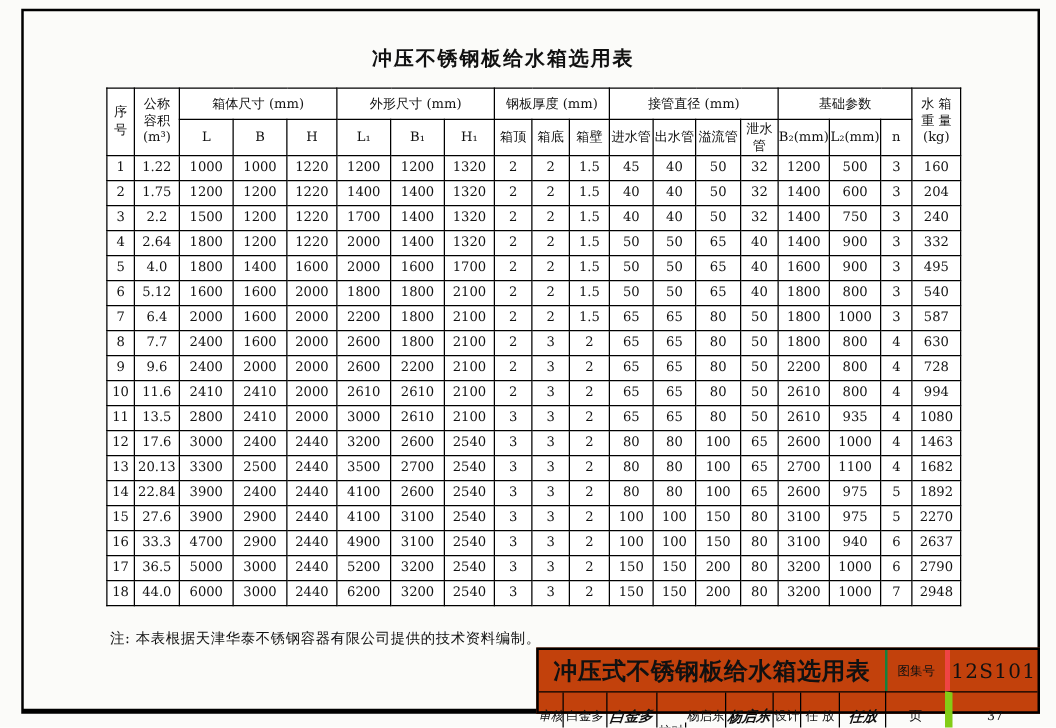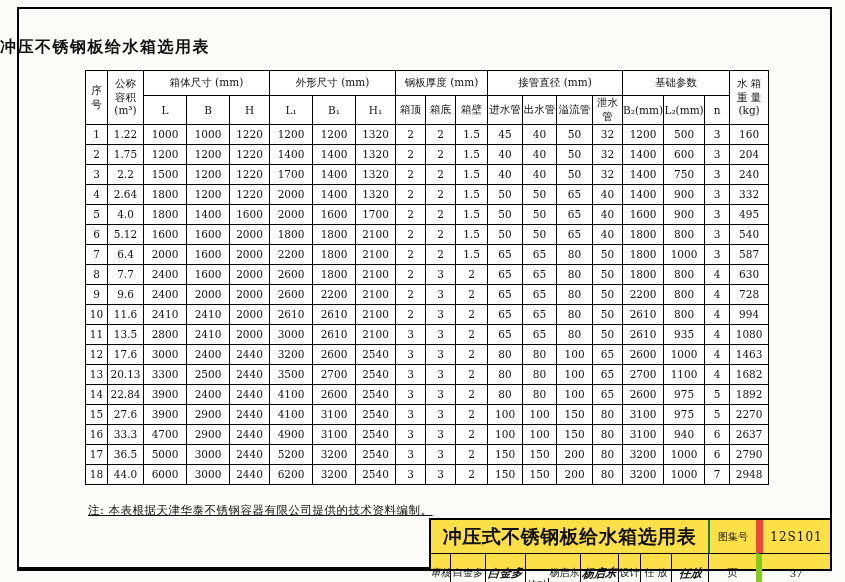--- a/index.html
+++ b/index.html
@@ -11,54 +11,54 @@
     color:#111;
     overflow:hidden;
   }
   .frame{
     position:absolute;left:17px;top:7px;width:815px;height:564px;
     border:2px solid #000;border-bottom-width:4px;box-sizing:border-box;
     background:transparent;
   }
   .doc-title{
     position:absolute;top:37px;left:0;width:805px;
-    font-size:16px;font-weight:bold;
+    text-align:center;font-size:16px;font-weight:bold;
     font-family:Liberation Sans, sans-serif;
     letter-spacing:1.5px;
   }
   table.main-table{
     position:absolute;left:85px;top:70px;width:681px;
     border-collapse:collapse;table-layout:fixed;
     background:#fff;
   }
   .main-table th,.main-table td{
     border:1px solid #000;text-align:center;vertical-align:middle;
     padding:0;font-weight:normal;overflow:hidden;
   }
   .main-table thead tr.gr1 th{height:24px;font-size:10.5px;}
   .main-table thead tr.gr2 th{height:26px;font-size:10.5px;}
   .main-table thead th.pre{white-space:pre-line;line-height:1.3;font-size:10px;}
   .main-table tbody tr{height:20px;}
   .main-table tbody td{font-size:10.5px;line-height:1;}
   .note{
-    position:absolute;left:88px;top:503px;font-size:11.5px;letter-spacing:0.5px;text-decoration:underline;
+    position:absolute;left:88px;top:503px;font-size:11.5px;letter-spacing:0.5px;
   }
   .title-block{
     position:absolute;left:429px;top:518px;width:403px;height:53px;
-    border:2px solid #000;box-sizing:border-box;background:#fde047;
+    border:2px solid #000;box-sizing:border-box;background:#c2410c;
     display:grid;grid-template-columns:277px 48px 1fr;grid-template-rows:33px 1fr;
   }
   .tb-cell{display:flex;align-items:center;justify-content:center;box-sizing:border-box;}
   .tb-main{
     grid-column:1;grid-row:1;
     font-family:"DejaVu Sans","Liberation Sans",sans-serif;
     font-weight:bold;font-size:19px;letter-spacing:0.5px;
   }
   .tb-atlas-label{grid-column:2;grid-row:1;border-left:2px solid #15803d;font-size:10px;}
-  .tb-atlas-no{grid-column:3;grid-row:1;border-left:7px solid #ef4444;font-size:12px;letter-spacing:1px;}
+  .tb-atlas-no{grid-column:3;grid-row:1;border-left:4px solid #ef4444;font-size:16px;letter-spacing:1px;}
   .tb-names{grid-column:1;grid-row:2;border-top:1px solid #000;display:flex;align-items:stretch;}
   .tb-page-label{grid-column:2;grid-row:2;border-left:1px solid #000;border-top:1px solid #000;font-size:10.5px;}
   .tb-page-no{grid-column:3;grid-row:2;border-left:6px solid #84cc16;border-top:1px solid #000;font-size:10px;}
   .nm{
     display:flex;align-items:center;justify-content:center;box-sizing:border-box;
     border-right:1px solid #000;font-size:10px;white-space:nowrap;overflow:hidden;
   }
   .nm:last-child{border-right:none;flex:1;}
   .sig{
     font-style:italic;font-weight:bold;font-size:11.5px;

